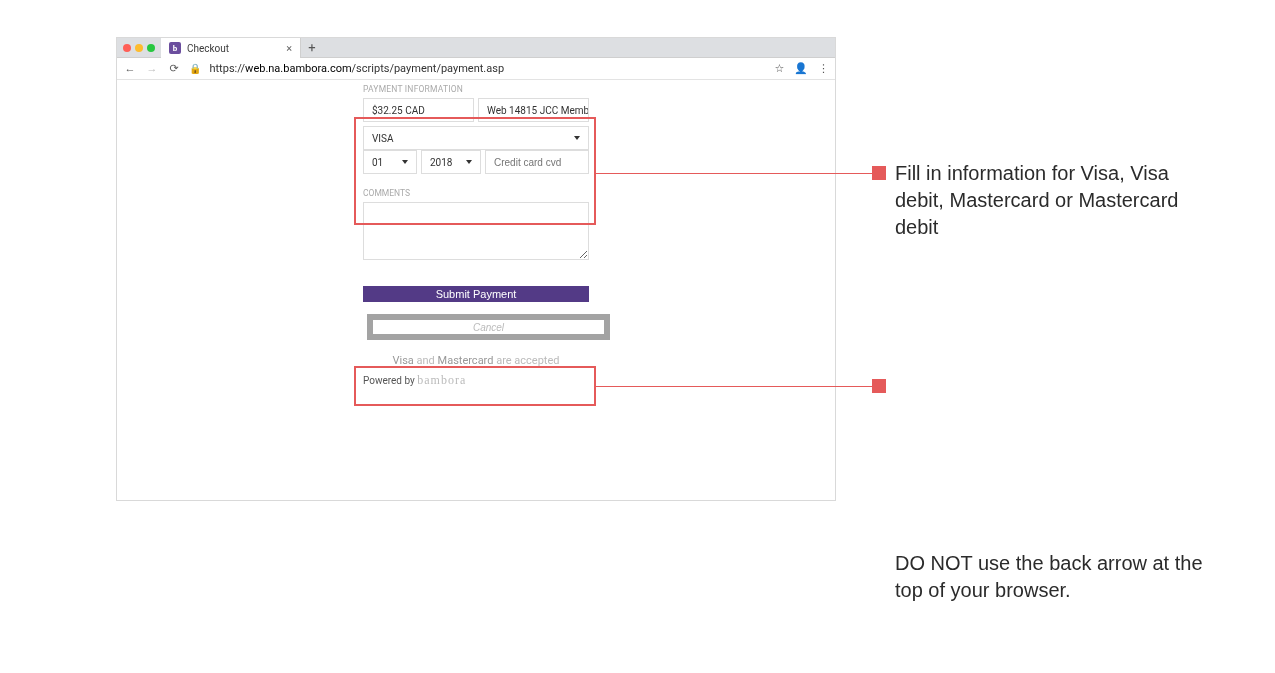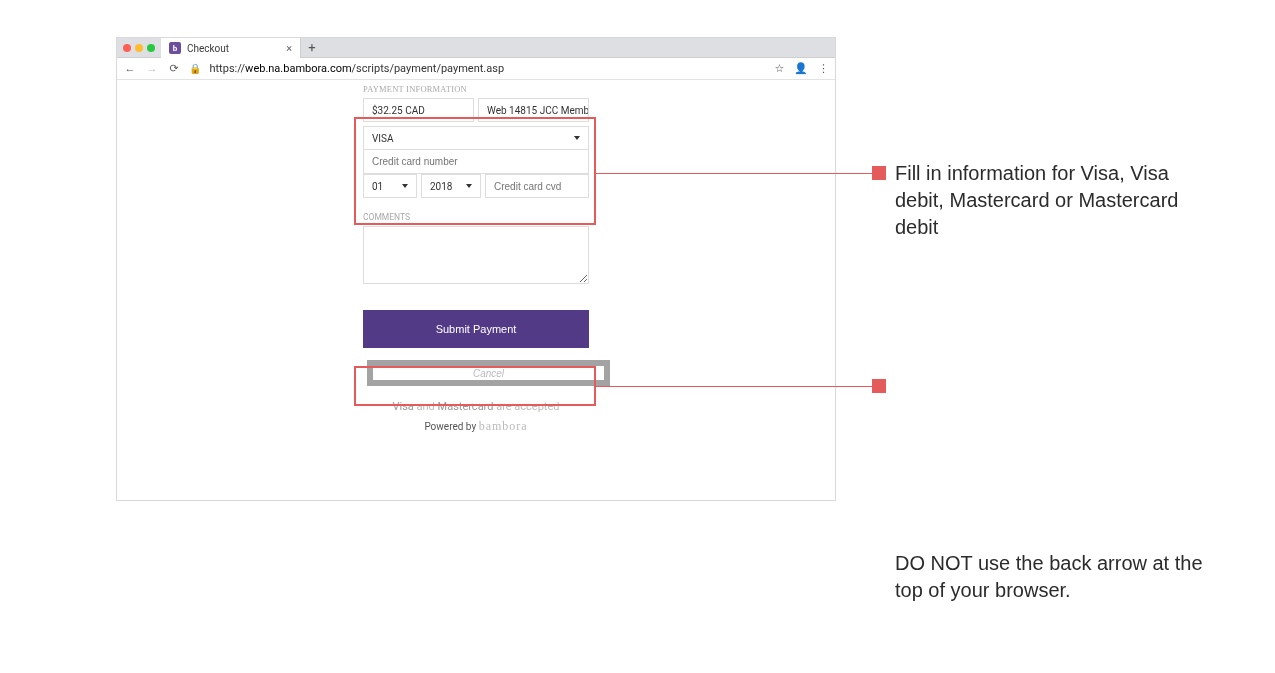--- a/index.html
+++ b/index.html
@@ -40,52 +40,52 @@
   .url { flex: 1; color: #333; white-space: nowrap; overflow: hidden; }
   .url .host { color: #000; }
   .right-icons { display: flex; gap: 10px; color: #555; }
 
   
   .page {
     position: relative; width: 100%; height: calc(100% - 42px);
     display: flex; justify-content: center;
   }
   .form-col { width: 226px; margin-top: 4px; font-size: 10px; color: #333; }
-  .section-label { font-size: 8.5px; letter-spacing: .2px; color: #aaa; text-transform: uppercase; margin-bottom: 4px; font-family: Liberation Serif, serif; }
+  .section-label { font-size: 8.5px; letter-spacing: .2px; color: #aaa; text-transform: uppercase; margin-bottom: 4px; }
   .row { display: flex; gap: 4px; margin-bottom: 4px; }
   .field {
     border: 1px solid #ddd; background: #fff; height: 24px; display: flex;
     align-items: center; padding: 0 8px; font-size: 10px; color: #333; flex: 1;
   }
   .field.readonly { color: #333; }
   .field.select { justify-content: space-between; cursor: pointer; }
   .caret { width: 0; height: 0; border-left: 3px solid transparent; border-right: 3px solid transparent; border-top: 4px solid #333; }
   .field input {
     border: none; outline: none; width: 100%; font-size: 10px; color: #333;
     background: transparent;
   }
 
   .comments-label { font-size: 8.5px; color: #aaa; margin: 14px 0 4px; text-transform: uppercase; }
   .textarea {
     width: 226px; height: 58px; border: 1px solid #ddd; resize: both;
     font-size: 10px; padding: 6px;
   }
 
   .submit-btn {
-    margin-top: 24px; width: 226px; height: 38px; background: #533a86; color: #fff;
+    margin-top: 24px; width: 226px; height: 16px; background: #533a86; color: #fff;
     border: none; font-size: 11px; cursor: pointer;
   }
   .cancel-wrap { position: relative; margin-top: 8px; padding: 4px; }
   .cancel-btn {
     width: 243px; height: 26px; background: #fff; color: #bbb; border: 6px solid #a3a3a3;
     font-size: 10px; cursor: pointer; margin: 0 auto; display: block; font-style: italic;
   }
   .accepted { text-align: center; font-size: 11px; color: #bbb; margin-top: 10px; }
   .accepted .brand { color: #999; }
-  .powered { text-align: center; font-size: 10px; color: #555; margin-top: 6px; }
+  .powered { text-align: left; font-size: 10px; color: #555; margin-top: 6px; }
   .bambora { font-family: Georgia, serif; letter-spacing: 1px; color: #bbb; font-size: 12px; }
 
   
   .annot {
     position: absolute; font-size: 20px; line-height: 1.35; color: #2b2b2b;
     font-family: "Segoe UI", "Helvetica Neue", Arial, sans-serif;
     font-weight: 400;
   }
   .annot1 { left: 895px; top: 160px; width: 310px; }
   .annot2 { left: 895px; top: 373px; width: 320px; }
@@ -151,23 +151,20 @@
         <div class="row">
           <div class="field readonly">$32.25 CAD</div>
           <div class="field readonly" style="white-space:nowrap;overflow:hidden">Web 14815 JCC  Member-</div>
         </div>
 
         
         <div>
           <div class="field select">
             <span>VISA</span>
             <span class="caret"></span>
-          </div>
-          <div class="field" style="border-top:none">
-            <input placeholder="Credit card number" style="">
           </div>
           <div class="row" style="margin-bottom:0">
             <div class="field select" style="flex:0 0 54px">
               <span>01</span>
               <span class="caret"></span>
             </div>
             <div class="field select" style="flex:0 0 60px">
               <span>2018</span>
               <span class="caret"></span>
             </div>

